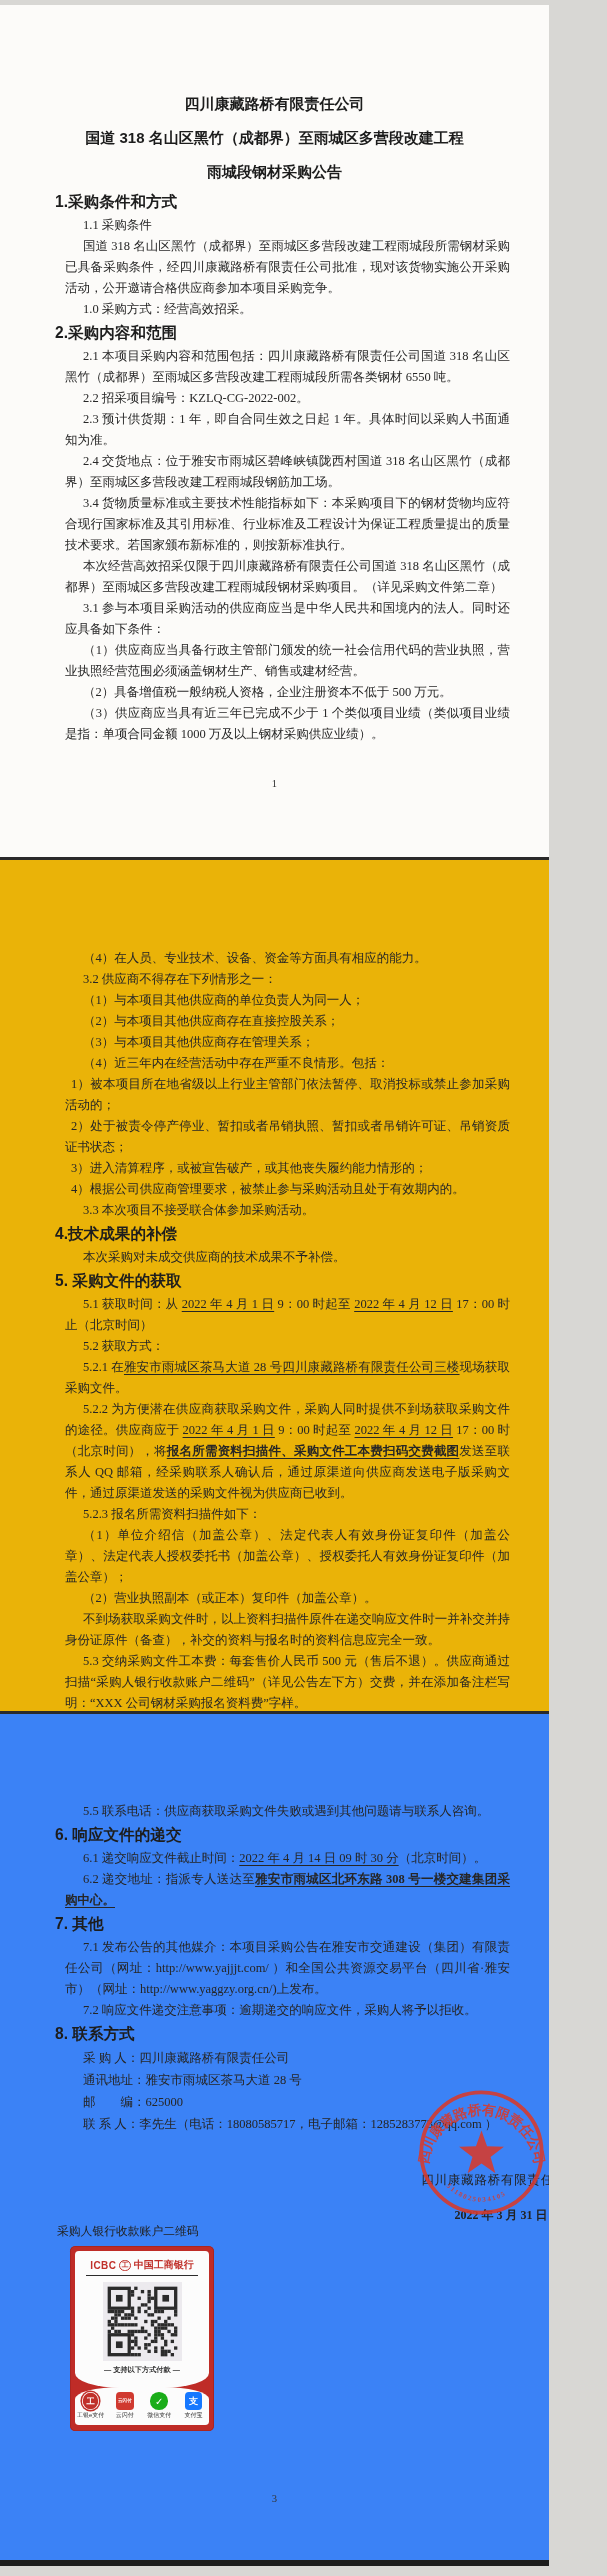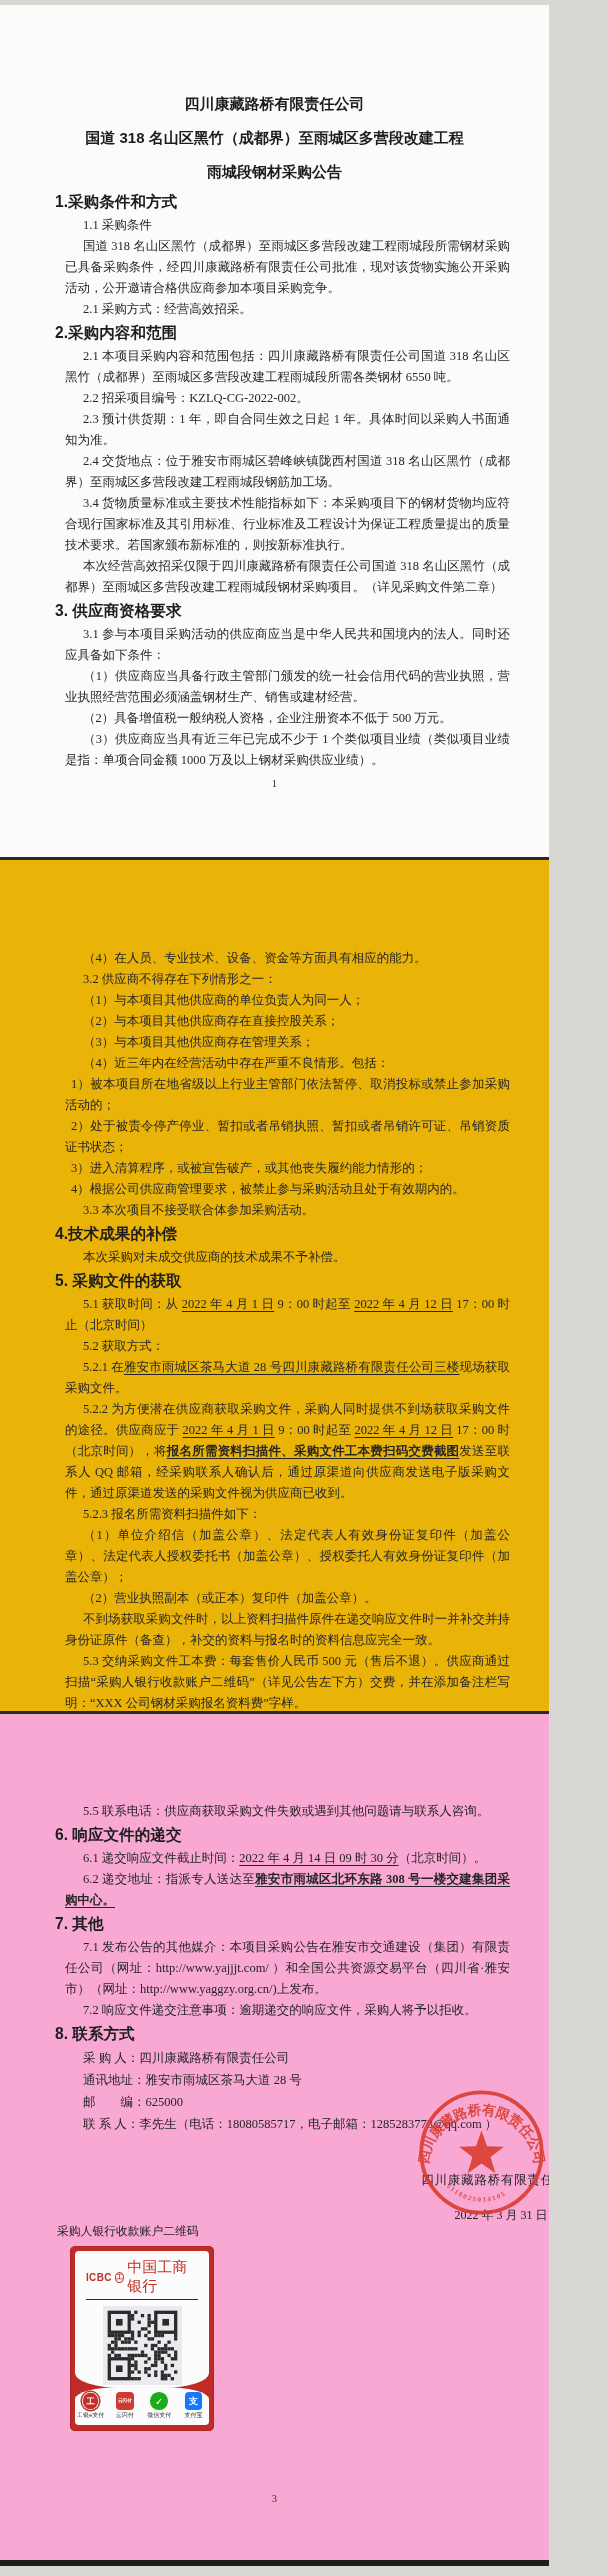--- a/index.html
+++ b/index.html
@@ -12,21 +12,21 @@
   }
   .page{
     position:relative;
     width:549px;
     background:#fbfaf8;
     box-sizing:border-box;
     overflow:hidden;
   }
   #page-1{height:855px;border-bottom:3px solid #2a2a2a;margin-top:4.6px;background:#fcfbf9;}
   #page-2{height:854px;border-bottom:3px solid #2a2a2a;background:#eab308;}
-  #page-3{height:852px;border-bottom:6.8px solid #1d1d1d;background:#f9a8d4;}
+  #page-3{height:852px;border-bottom:6.8px solid #1d1d1d;background:#3b82f6;}
 
   .titleblock{padding-top:82px;}
   .title{
     margin:0;text-align:center;
     font-family:"Liberation Sans","DejaVu Sans",sans-serif;
     font-weight:bold;font-size:15px;line-height:34px;color:#1c1c1c;
   }
   .h{
     margin:0;padding:0 39px 0 55px;
     font-family:"Liberation Sans","DejaVu Sans",sans-serif;
@@ -53,21 +53,21 @@
   .contact p.body{line-height:22px;}
 
   
   .seal{position:absolute;left:416px;top:373px;width:131px;height:131px;opacity:.88;}
   .sign-company{
     position:absolute;left:410px;top:458px;width:182px;
     text-align:center;font-size:12.5px;letter-spacing:0.8px;color:#222;
   }
   .sign-date{
     position:absolute;left:410px;top:493px;width:182px;
-    text-align:center;font-size:12px;color:#222;
+    text-align:center;font-size:12px;color:#222;font-weight:bold;
   }
 
   
   .bank-label{position:absolute;left:57px;top:510px;font-size:11.8px;color:#222;}
   .bank-card{
     position:absolute;left:70px;top:532px;width:144px;height:185px;
     background:#bf2c27;border-radius:5.3px;
     box-shadow:0 0 0 0.8px #a52420 inset;
   }
   .card-top{
@@ -85,21 +85,21 @@
     font-weight:bold;font-size:10px;color:#c0302a;letter-spacing:0.4px;
   }
   .icbc-logo{
     width:11.4px;height:11.4px;border:1.5px solid #c0302a;border-radius:50%;
     display:inline-flex;align-items:center;justify-content:center;
     color:#c0302a;font-size:6.8px;font-weight:bold;box-sizing:border-box;
     font-family:"Liberation Sans","DejaVu Sans",sans-serif;
   }
   .icbc-name{
     font-family:"Liberation Sans","DejaVu Sans",sans-serif;
-    font-weight:normal;font-size:15px;color:#c0302a;
+    font-weight:bold;font-size:10px;color:#c0302a;
   }
   .qr-wrap{
     width:79px;height:79px;margin:6px auto 0 auto;
     background:#eceaee;display:flex;align-items:center;justify-content:center;
   }
   .qr-wrap svg{width:73px;height:73px;}
   .pay-hint{
     margin-top:4.6px;text-align:center;
     font-size:7.2px;color:#333;
     font-family:"Liberation Sans","DejaVu Sans",sans-serif;
@@ -133,31 +133,30 @@
 <div class="page" id="page-1">
   <div class="titleblock">
     <p class="title">四川康藏路桥有限责任公司</p>
     <p class="title">国道 318 名山区黑竹（成都界）至雨城区多营段改建工程</p>
     <p class="title">雨城段钢材采购公告</p>
   </div>
 
   <h2 class="h">1.采购条件和方式</h2>
   <p class="body ind">1.1 采购条件</p>
   <p class="body ind">国道 318 名山区黑竹（成都界）至雨城区多营段改建工程雨城段所需钢材采购已具备采购条件，经四川康藏路桥有限责任公司批准，现对该货物实施公开采购活动，公开邀请合格供应商参加本项目采购竞争。</p>
-  <p class="body ind">2.1 采购方式：经营高效招采。</p>
+  <p class="body ind">1.0 采购方式：经营高效招采。</p>
 
   <h2 class="h">2.采购内容和范围</h2>
   <p class="body ind">2.1 本项目采购内容和范围包括：四川康藏路桥有限责任公司国道 318 名山区黑竹（成都界）至雨城区多营段改建工程雨城段所需各类钢材 6550 吨。</p>
   <p class="body ind">2.2 招采项目编号：KZLQ-CG-2022-002。</p>
   <p class="body ind">2.3 预计供货期：1 年，即自合同生效之日起 1 年。具体时间以采购人书面通知为准。</p>
   <p class="body ind">2.4 交货地点：位于雅安市雨城区碧峰峡镇陇西村国道 318 名山区黑竹（成都界）至雨城区多营段改建工程雨城段钢筋加工场。</p>
   <p class="body ind">3.4 货物质量标准或主要技术性能指标如下：本采购项目下的钢材货物均应符合现行国家标准及其引用标准、行业标准及工程设计为保证工程质量提出的质量技术要求。若国家颁布新标准的，则按新标准执行。</p>
   <p class="body ind">本次经营高效招采仅限于四川康藏路桥有限责任公司国道 318 名山区黑竹（成都界）至雨城区多营段改建工程雨城段钢材采购项目。（详见采购文件第二章）</p>
 
-  <h2 class="h">3. 供应商资格要求</h2>
   <p class="body ind">3.1 参与本项目采购活动的供应商应当是中华人民共和国境内的法人。同时还应具备如下条件：</p>
   <p class="body ind">（1）供应商应当具备行政主管部门颁发的统一社会信用代码的营业执照，营业执照经营范围必须涵盖钢材生产、销售或建材经营。</p>
   <p class="body ind">（2）具备增值税一般纳税人资格，企业注册资本不低于 500 万元。</p>
   <p class="body ind">（3）供应商应当具有近三年已完成不少于 1 个类似项目业绩（类似项目业绩是指：单项合同金额 1000 万及以上钢材采购供应业绩）。</p>
 
   <div class="pageno">1</div>
 </div>
 
 <div class="page" id="page-2">
   <div style="padding-top:88px;"></div>

